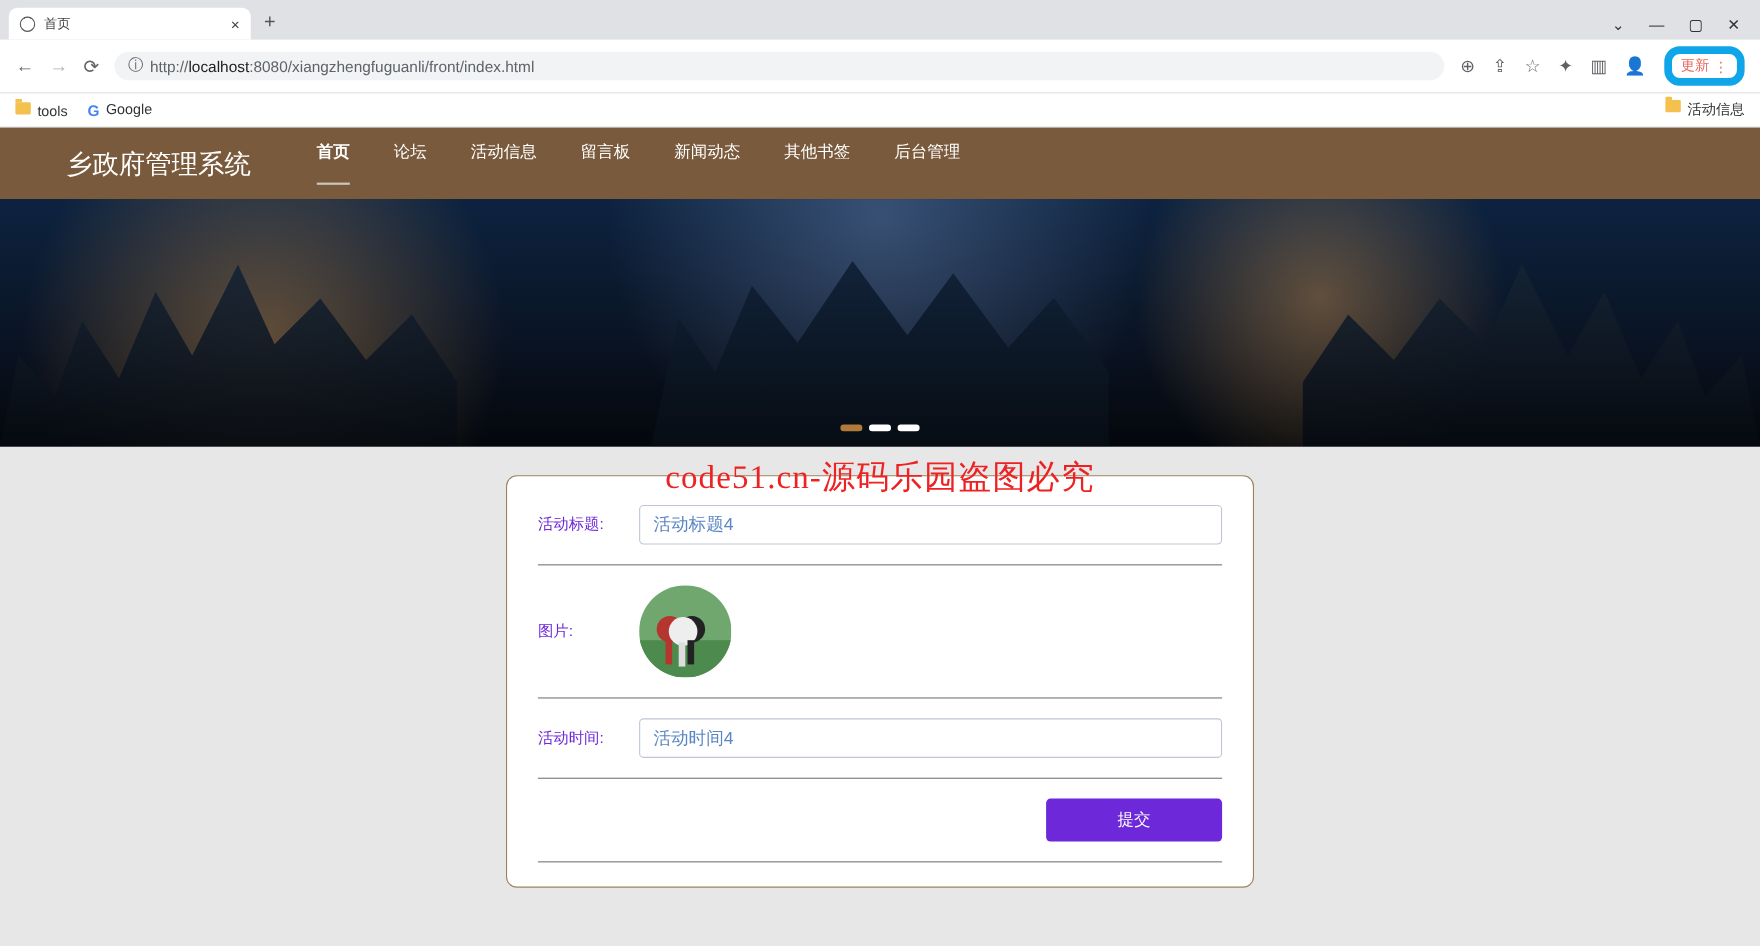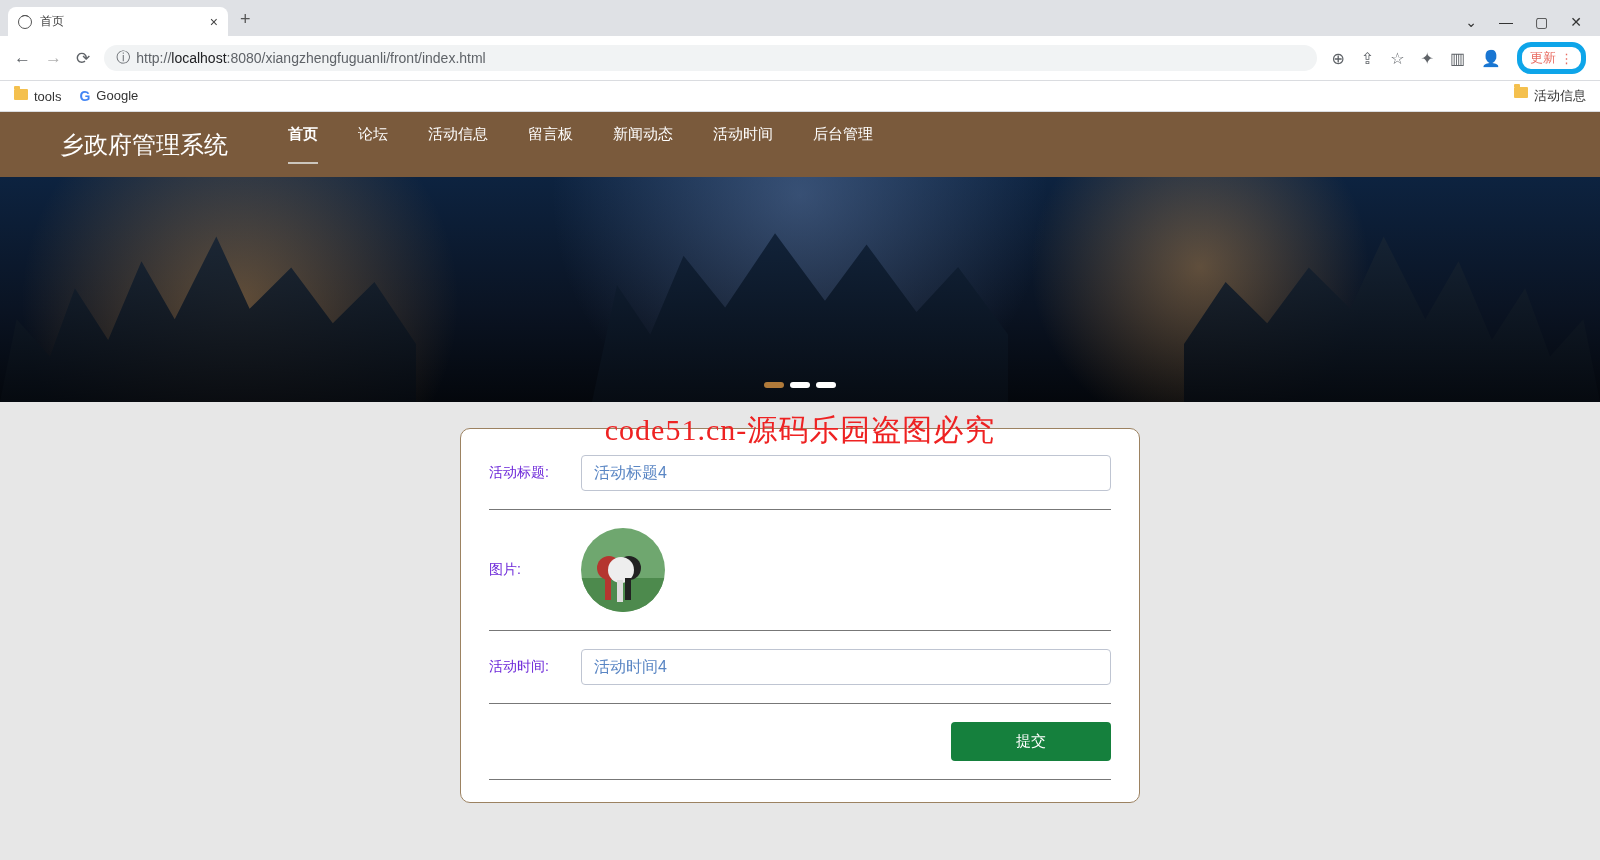--- a/index.html
+++ b/index.html
@@ -13,21 +13,21 @@
   .tab .fav::before { content:""; position:absolute; border:1.4px solid #555; border-color:#555 transparent transparent; width:8px; height:8px; border-radius:50%; top:-1px; left:1px; }
   .tab-close { margin-left: auto; font-size: 14px; color: #444; }
   .new-tab { font-size: 18px; color: #555; padding: 0 12px 6px; }
   .win-controls { margin-left: auto; display: flex; gap: 22px; padding: 0 18px 6px; color: #333; font-size: 14px; }
   .addrbar { display: flex; align-items: center; gap: 14px; background: #fff; padding: 6px 14px; border-bottom: 1px solid #dadce0; }
   .nav-ico { color: #5f6368; font-size: 17px; }
   .nav-ico.dis { color: #b0b0b0; }
   .omnibox { flex: 1; display: flex; align-items: center; gap: 6px; background: #f1f3f4; border-radius: 16px; padding: 4px 12px; font-size: 14px; color: #5f6368; }
   .omni-url .bold { color: #202124; }
   .addr-right { display: flex; gap: 16px; align-items: center; color: #5f6368; font-size: 16px; }
-  .update-btn { border: 5px solid #0ea5e9; border-radius: 14px; padding: 2px 8px; color: #e86a5f; font-size: 13px; display: flex; align-items: center; gap: 4px; }
+  .update-btn { border: 7px solid #0ea5e9; border-radius: 14px; padding: 2px 8px; color: #e86a5f; font-size: 13px; display: flex; align-items: center; gap: 4px; }
   .bmbar { display: flex; align-items: center; gap: 18px; padding: 6px 14px; background: #fff; font-size: 13px; color: #333; border-bottom: 1px solid #dadce0; }
   .bm { display: flex; align-items: flex-start; gap: 6px; }
   .folder { width: 14px; height: 11px; background: #f4c04e; border-radius: 1px; position: relative; }
   .folder::before { content:""; position:absolute; width:6px; height:3px; background:#f4c04e; top:-3px; left:0; border-radius:1px 1px 0 0; }
   .g-icon { font-weight: bold; color: #4285f4; font-size: 14px; }
 
   
   .site-header { background: #7a5a3c; color: #fff; display: flex; align-items: center; height: 65px; padding: 0 60px; }
   .site-title { font-size: 24px; font-weight: 400; }
   .site-nav { display: flex; margin-left: 60px; gap: 40px; font-size: 15px; }
@@ -60,21 +60,21 @@
   .content { display: flex; justify-content: center; padding: 26px 0; position: relative; }
   .watermark { position: absolute; top: 8px; font-size: 30px; color: #e22; font-family: "SimSun", serif; letter-spacing: 1px; z-index: 3; }
   .card { width: 680px; border: 1.5px solid #9c8261; border-radius: 10px; background: #fff; padding: 22px 28px 22px; }
   .row { display: flex; align-items: center; border-bottom: 1px solid #777; padding: 18px 0; }
   .row:first-child { padding-top: 4px; }
   .row-label { width: 92px; font-size: 14px; color: #6d28d9; }
   .txt { flex: 1; border: 1px solid #bfc5d2; border-radius: 4px; padding: 8px 12px; font-size: 16px; color: #5a86c4; background:#fff; }
   .img-prev { width: 84px; height: 84px; border-radius: 50%; overflow: hidden; }
   .img-prev svg { width: 100%; height: 100%; }
   .row-submit { justify-content: flex-end; }
-  .submit-btn { width: 160px; padding: 10px 0; background: #15803d; color: #fff; border: none; border-radius: 4px; font-size: 15px; cursor: pointer; }
+  .submit-btn { width: 160px; padding: 10px 0; background: #6d28d9; color: #fff; border: none; border-radius: 4px; font-size: 15px; cursor: pointer; }
 </style>
 </head>
 <body>
 
 <div class="chrome">
   <div class="tabbar">
     <div class="tab">
       <span class="fav"></span>
       <span>首页</span>
       <span class="tab-close">×</span>
@@ -127,21 +127,21 @@
 </div>
 
 <div class="site-header">
   <div class="site-title">乡政府管理系统</div>
   <div class="site-nav">
     <span class="active">首页</span>
     <span>论坛</span>
     <span>活动信息</span>
     <span>留言板</span>
     <span>新闻动态</span>
-    <span>活动时间</span>
+    <span>其他书签</span>
     <span>后台管理</span>
   </div>
 </div>
 
 <div class="banner">
   <div class="banner-img">
       <div class="b-center"></div>
     </div>
   <div class="dots">
     <span class="dot active"></span>

